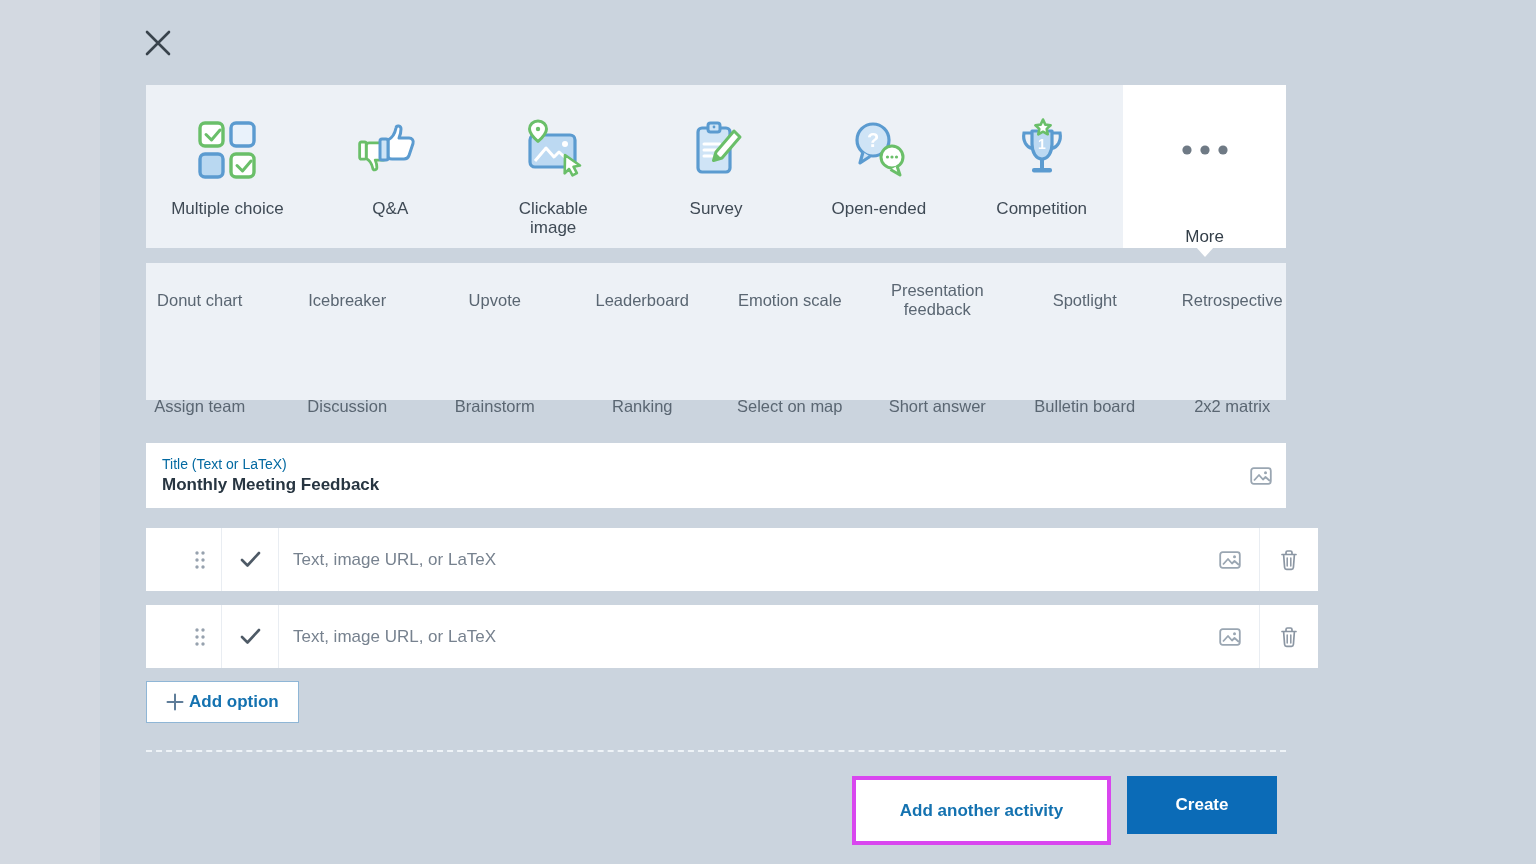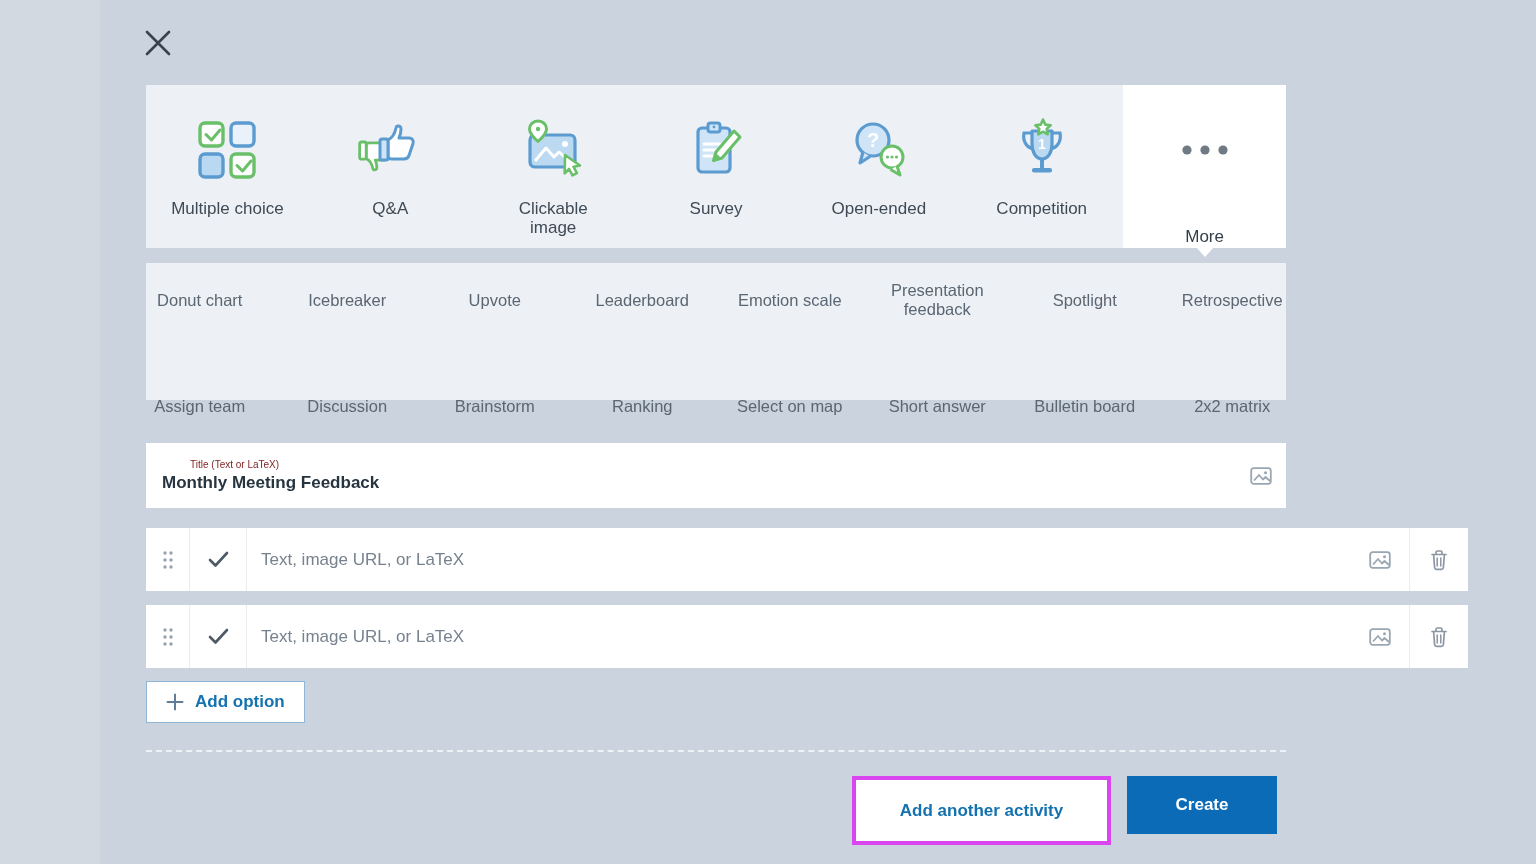--- a/index.html
+++ b/index.html
@@ -20,41 +20,41 @@
   .lbl-narrow{max-width:82px;}
 
   .morepanel{position:absolute;left:146px;top:263px;width:1140px;height:137px;background:#edf1f6;
     display:grid;grid-template-columns:repeat(8,1fr);grid-template-rows:66px 66px;align-items:center;justify-items:center;
     padding-top:4px;box-sizing:border-box;gap:40px;}
   .pitem{font-size:16.5px;color:#5a6672;text-align:center;line-height:19px;max-width:122px;cursor:pointer;}
 
   .titlebox{position:absolute;left:146px;top:443px;width:1140px;height:65px;background:#ffffff;box-sizing:border-box;
     display:flex;align-items:center;}
   .titleinner{flex:1;padding:9px 0 9px 16px;}
-  .titlelabel{font-size:10px;color:#7f1d1d;margin-bottom:3px;margin-left:28px;}
+  .titlelabel{font-size:14px;color:#0369a1;margin-bottom:3px;}
   .titleinput{border:none;outline:none;background:transparent;font-family:"Liberation Sans",sans-serif;
     font-size:17px;font-weight:bold;color:#273541;width:1000px;padding:0;}
   .imgbtn{width:50px;height:100%;display:flex;align-items:center;justify-content:center;color:#9aa6b2;cursor:pointer;}
 
-  .optrow{position:absolute;left:146px;width:1322px;height:63px;background:#ffffff;display:flex;align-items:stretch;}
+  .optrow{position:absolute;left:146px;width:1140px;height:63px;background:#ffffff;display:flex;align-items:stretch;padding-left:32px;}
   .optrow-1{top:528px;}
   .optrow-2{top:605px;}
   .cell{display:flex;align-items:center;justify-content:center;}
   .handlecell{width:43px;cursor:grab;color:#97a2ae;}
   .vdiv{width:1px;background:#e9edf2;}
   .checkcell{width:56px;cursor:pointer;color:#4e5a66;}
   .optfield{flex:1;display:flex;align-items:center;padding:0 14px 0 14px;}
   .optfield input{flex:1;border:none;outline:none;background:transparent;font-family:"Liberation Sans",sans-serif;
     font-size:17px;color:#273541;padding:0;}
   .optfield input::placeholder{color:#77828f;opacity:1;}
   .optimg{color:#9aa6b2;cursor:pointer;display:flex;align-items:center;padding:4px;}
   .trashcell{width:58px;cursor:pointer;color:#8b96a3;}
 
   .addopt{position:absolute;left:146px;top:681px;height:42px;background:#ffffff;border:1px solid #8fb6d6;
-    display:inline-flex;align-items:center;gap:11px;padding:0 19px;box-sizing:border-box;cursor:pointer;}
+    display:inline-flex;align-items:center;gap:5px;padding:0 19px;box-sizing:border-box;cursor:pointer;}
   .addopt .addlabel{color:#1472b0;font-weight:bold;font-size:17px;}
   .plus{color:#5f7d99;display:flex;}
 
   .dashes{position:absolute;left:146px;top:750px;width:1140px;height:0;border-top:2px dashed #eef3f7;}
 
   .btn{display:flex;align-items:center;justify-content:center;font-size:17px;font-weight:bold;cursor:pointer;box-sizing:border-box;}
   .btn-secondary{position:absolute;left:852px;top:776px;width:259px;height:69px;background:#ffffff;
     border:4px solid #d946ef;color:#1472b0;}
   .btn-primary{position:absolute;left:1127px;top:776px;width:150px;height:58px;background:#0b6bb7;color:#ffffff;}
 

